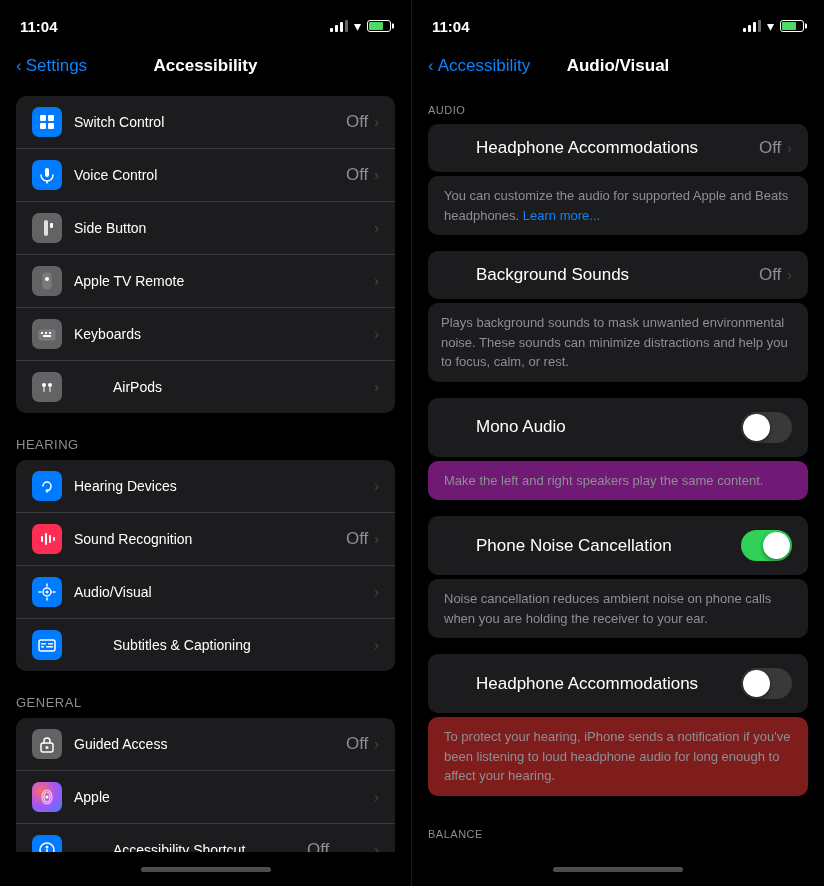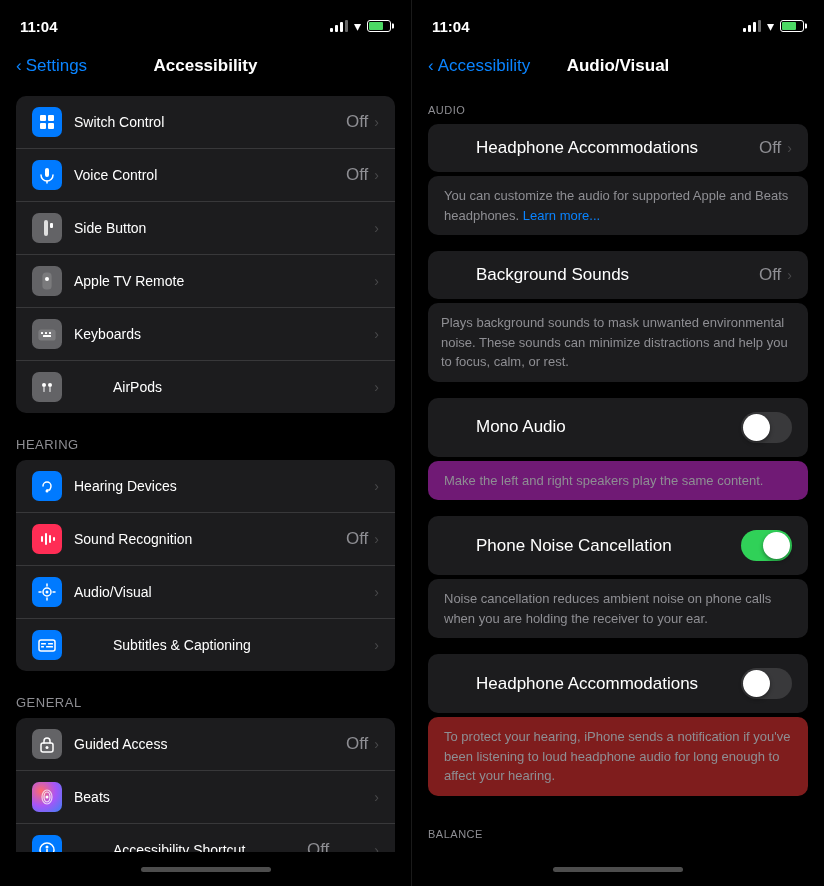--- a/index.html
+++ b/index.html
@@ -442,21 +442,21 @@
         <span class="chevron">›</span>
       </div>
       <div class="list-item">
         <div class="list-icon" style="background: radial-gradient(circle at 30% 30%, #ff6b6b, #a855f7, #3b82f6);">
           <svg width="18" height="18" viewBox="0 0 18 18">
             <ellipse cx="9" cy="9" rx="5" ry="7" fill="none" stroke="white" stroke-width="1.2" opacity="0.7"></ellipse>
             <ellipse cx="9" cy="9" rx="3" ry="5" fill="none" stroke="white" stroke-width="1.2" opacity="0.85"></ellipse>
             <circle cx="9" cy="9" r="1.5" fill="white"></circle>
           </svg>
         </div>
-        <span class="list-label">Beats</span>
+        <span class="list-label">Apple</span>
         <span class="chevron">›</span>
       </div>
       <div class="list-item">
         <div class="list-icon bg-blue">
           <svg width="18" height="18" viewBox="0 0 18 18">
             <circle cx="9" cy="9" r="7" fill="none" stroke="white" stroke-width="1.5"></circle>
             <circle cx="9" cy="6" r="1.5" fill="white"></circle>
             <line x1="7" y1="12" x2="11" y2="12" stroke="white" stroke-width="1.5" stroke-linecap="round"></line>
             <line x1="9" y1="8.5" x2="9" y2="12" stroke="white" stroke-width="1.5" stroke-linecap="round"></line>
           </svg>

